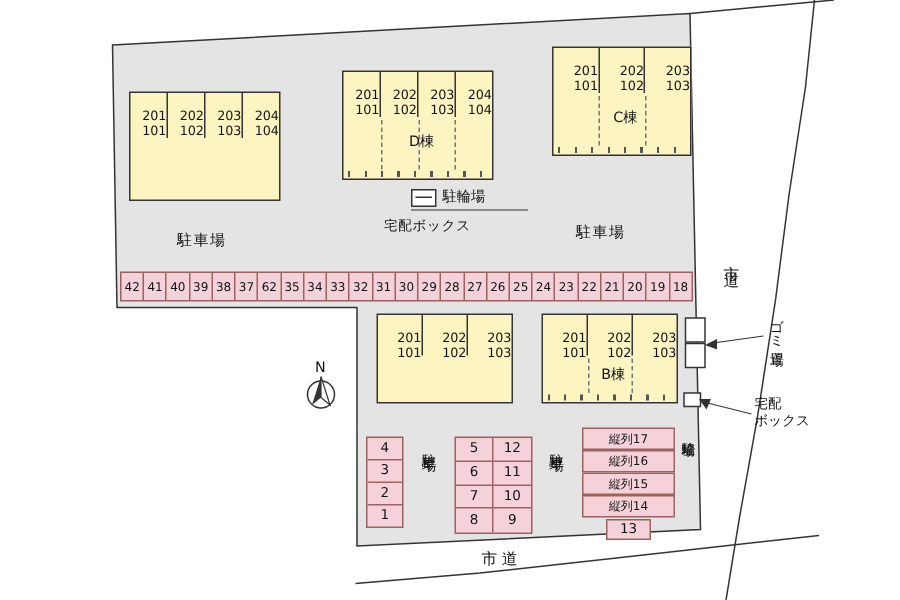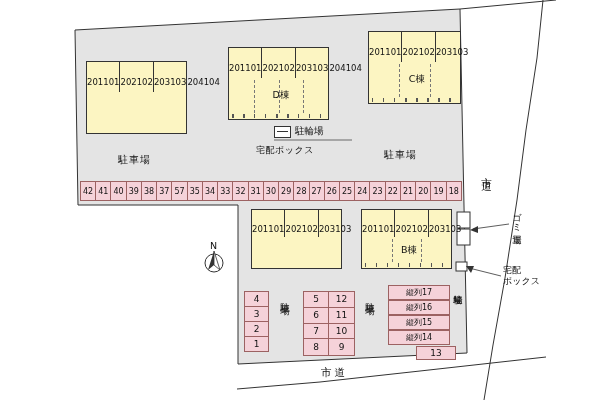--- a/index.html
+++ b/index.html
@@ -2,21 +2,21 @@
 <html><head>
 <meta charset="utf-8">
 <style>
   html,body{margin:0;padding:0;background:#fff}
   .cv{position:relative;width:600px;height:400px;background:#fff;font-family:"DejaVu Sans","Liberation Sans",sans-serif;color:#111;overflow:hidden}
   .bg{position:absolute;left:0;top:0}
   
   .bld{position:absolute;background:#fcf5c2;border:1px solid #333;box-sizing:border-box}
   .units{display:flex;height:30px}
   .bld.small .units{height:27px}
-  .unit{flex:1;border-right:1px solid #333;display:flex;flex-direction:row;align-items:center;padding-top:12px;font-size:8.5px;line-height:1.12}
+  .unit{flex:1;border-right:1px solid #333;display:flex;flex-direction:column;align-items:flex-end;padding-top:12px;font-size:8.5px;line-height:1.12}
   .unit:last-child{border-right:none}
   .unit span{display:block}
   .lowzone{position:absolute;left:0;right:0;bottom:0;top:30px}
   .bld.small .lowzone{top:27px}
   .dash{position:absolute;top:2px;bottom:6px;width:0;border-left:1px dashed #777}
   .bname{position:absolute;left:50%;top:42%;transform:translate(-35%,-50%);font-size:9.5px;white-space:nowrap}
   .ticks{position:absolute;left:3px;right:3px;bottom:1px;height:4px;background:repeating-linear-gradient(90deg,#555 0 1.5px,transparent 1.5px 11px)}
   
   .prow{position:absolute;display:flex;background:#f5d2d9;border:1px solid #9c6262;box-sizing:border-box}
   .pc{flex:1;border-right:1px solid #9c6262;display:flex;align-items:center;justify-content:center;font-size:8px}
@@ -179,21 +179,21 @@
   </div>
 
 
   <div class="prow" style="left:80px;top:181px;width:382px;height:20px">
     <div class="pc">42</div>
     <div class="pc">41</div>
     <div class="pc">40</div>
     <div class="pc">39</div>
     <div class="pc">38</div>
     <div class="pc">37</div>
-    <div class="pc">57</div>
+    <div class="pc">62</div>
     <div class="pc">35</div>
     <div class="pc">34</div>
     <div class="pc">33</div>
     <div class="pc">32</div>
     <div class="pc">31</div>
     <div class="pc">30</div>
     <div class="pc">29</div>
     <div class="pc">28</div>
     <div class="pc">27</div>
     <div class="pc">26</div>
@@ -234,21 +234,21 @@
     <span>16</span>
   </div>
   <div class="trow" style="left:388px;top:315px;width:62px;height:15px">
     <span>縦列</span>
     <span>15</span>
   </div>
   <div class="trow" style="left:388px;top:330px;width:62px;height:15px">
     <span>縦列</span>
     <span>14</span>
   </div>
-  <div class="p13" style="left:416px;top:346px;width:40px;height:14px">13</div>
+  <div class="p13" style="left:404px;top:346px;width:30px;height:14px">13</div>
 
   <div class="ht" style="left:118px;top:153px">駐車場</div>
   <div class="ht" style="left:384px;top:148px">駐車場</div>
   <div class="vt" style="left:278px;top:295px">駐車場</div>
   <div class="vt" style="left:363px;top:295px">駐車場</div>
   <div class="vt small9" style="left:451px;top:287px">駐輪場</div>
 
   <div class="bicy" style="left:274px;top:125px">
     <span class="bicon"></span>
     <span>駐輪場</span>

